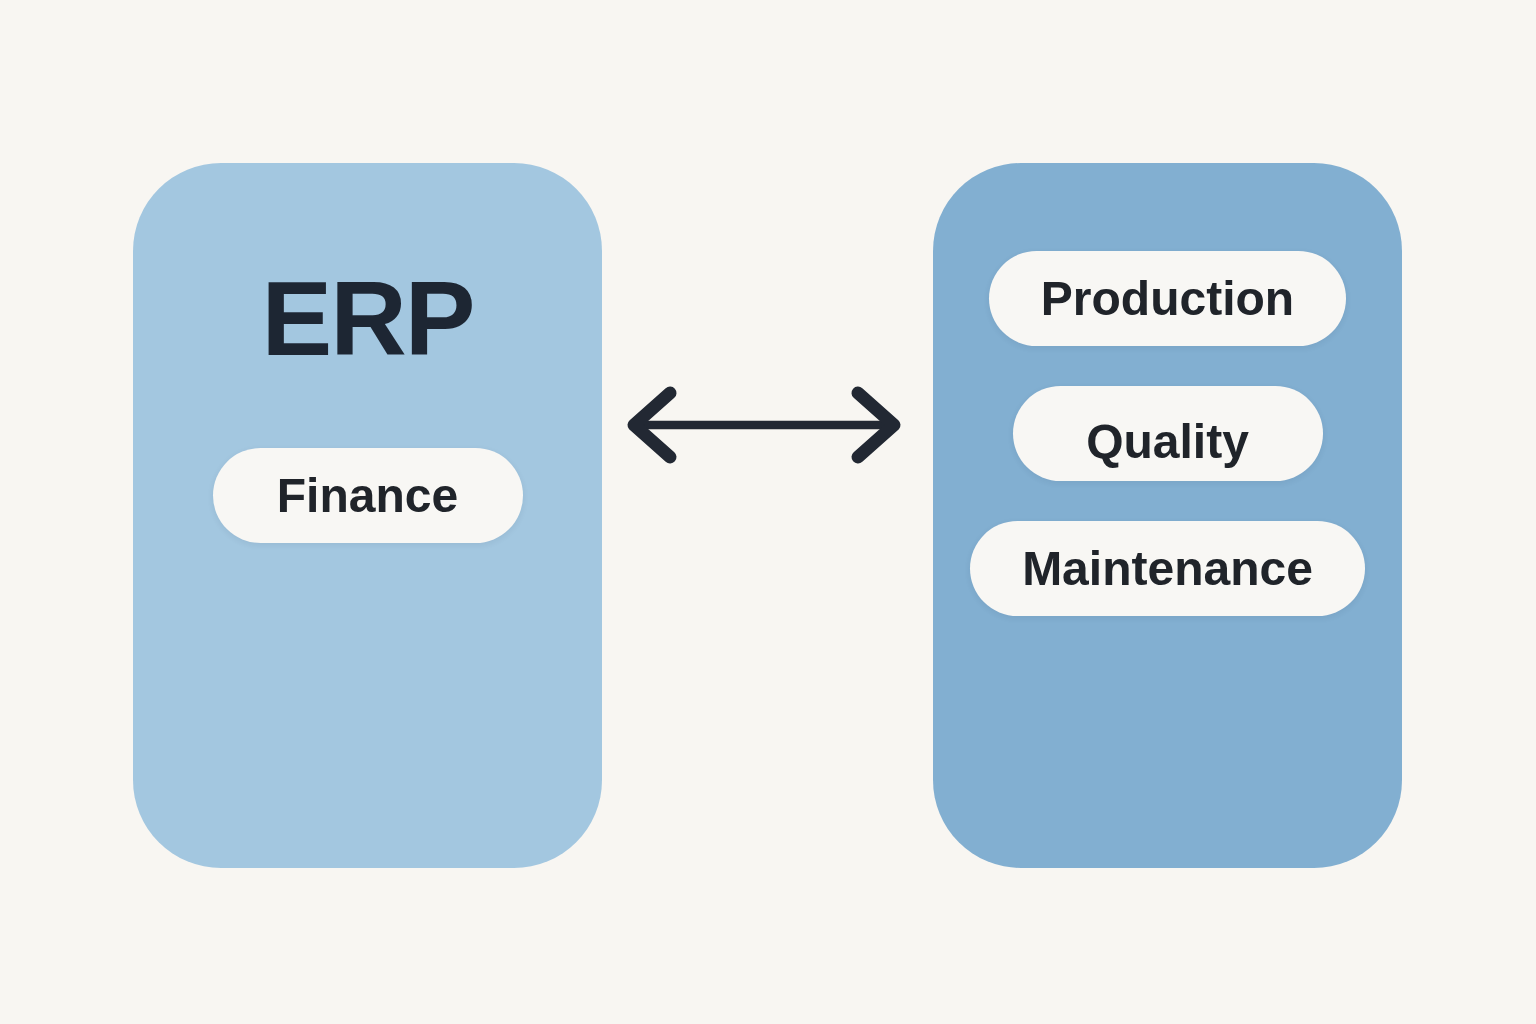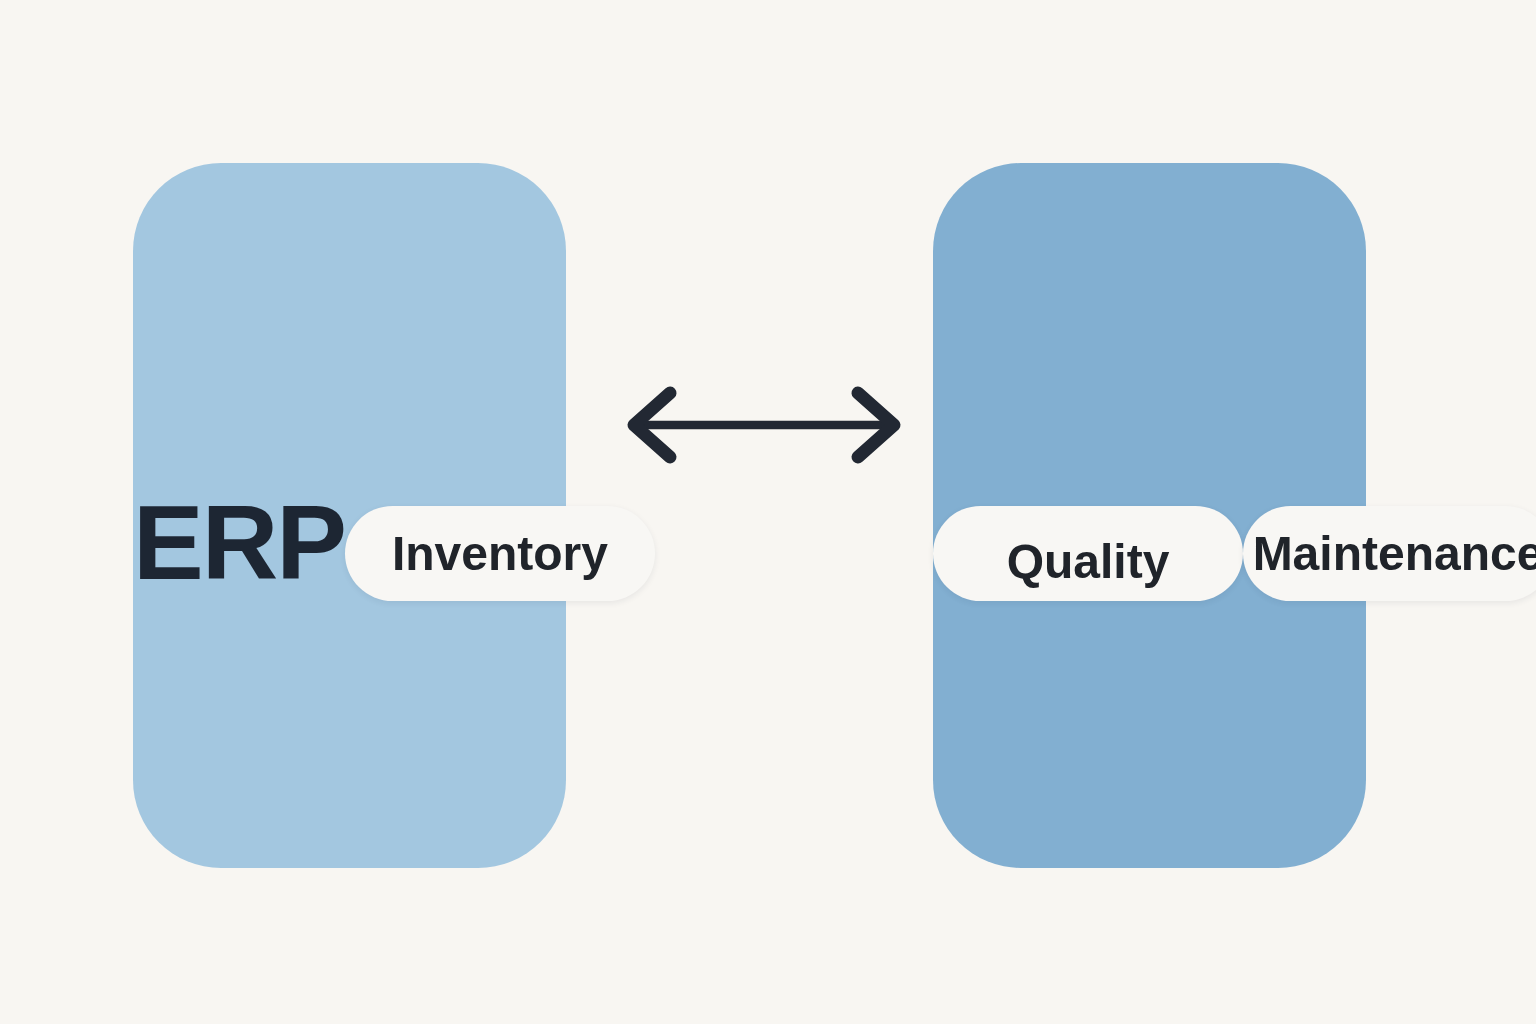--- a/index.html
+++ b/index.html
@@ -11,27 +11,27 @@
   .canvas {
     position: relative;
     width: 1536px;
     height: 1024px;
     background: #f8f6f2;
     overflow: hidden;
   }
   .box {
     position: absolute;
     top: 163px;
-    width: 433px;
+    width: 469px;
     height: 705px;
     border-radius: 88px;
     box-sizing: border-box;
-    padding-top: 116px;
+    padding-top: 88px;
     display: flex;
-    flex-direction: row;
+    flex-direction: column;
     align-items: center;
   }
   .box-erp  { left: 133px; background: #a3c7e0; }
   .box-mes  { left: 933px; background: #82afd1; }
   .box-title {
     margin: 0 0 62px 0;
     font-size: 106px;
     line-height: 135px;
     font-weight: 700;
     letter-spacing: -2px;
@@ -67,34 +67,37 @@
   .arrow-wrap svg { display: block; width: 100%; height: 100%; }
 </style>
 </head>
 <body>
 
 <div class="canvas" style="background: rgb(248, 246, 242);">
 
   <section class="box box-erp" style="background: rgb(163, 199, 224);">
     <h2 class="box-title" style="color: rgb(29, 38, 51);">ERP</h2>
     <div class="pill" style="background: rgb(248, 247, 244);">
-      <span class="pill-label" style="color: rgb(32, 36, 42);">Inventory</span>
+      <span class="pill-label" style="color: rgb(32, 36, 42);">Finance</span>
     </div>
   </section>
 
   <div class="arrow-wrap">
     <svg viewBox="0 0 284 84" fill="none" xmlns="http://www.w3.org/2000/svg">
       <line x1="14" y1="42" x2="270" y2="42" stroke="#222833" stroke-width="8.5" stroke-linecap="round"></line>
       <polyline points="48,10 12,42 48,74" stroke="#222833" stroke-width="13" stroke-linecap="round" stroke-linejoin="round"></polyline>
       <polyline points="236,10 272,42 236,74" stroke="#222833" stroke-width="13" stroke-linecap="round" stroke-linejoin="round"></polyline>
     </svg>
   </div>
 
   <section class="box box-mes" style="background: rgb(130, 175, 209);">
     <div class="pill" style="background: rgb(248, 247, 244);">
+      <span class="pill-label" style="color: rgb(32, 36, 42);">Production</span>
+    </div>
+    <div class="pill" style="background: rgb(248, 247, 244);">
       <span class="pill-label" style="color: rgb(32, 36, 42); margin-top: 16px;">Quality</span>
     </div>
     <div class="pill" style="background: rgb(248, 247, 244);">
       <span class="pill-label" style="color: rgb(32, 36, 42);">Maintenance</span>
     </div>
   </section>
 
 </div>
 
 </body></html>

